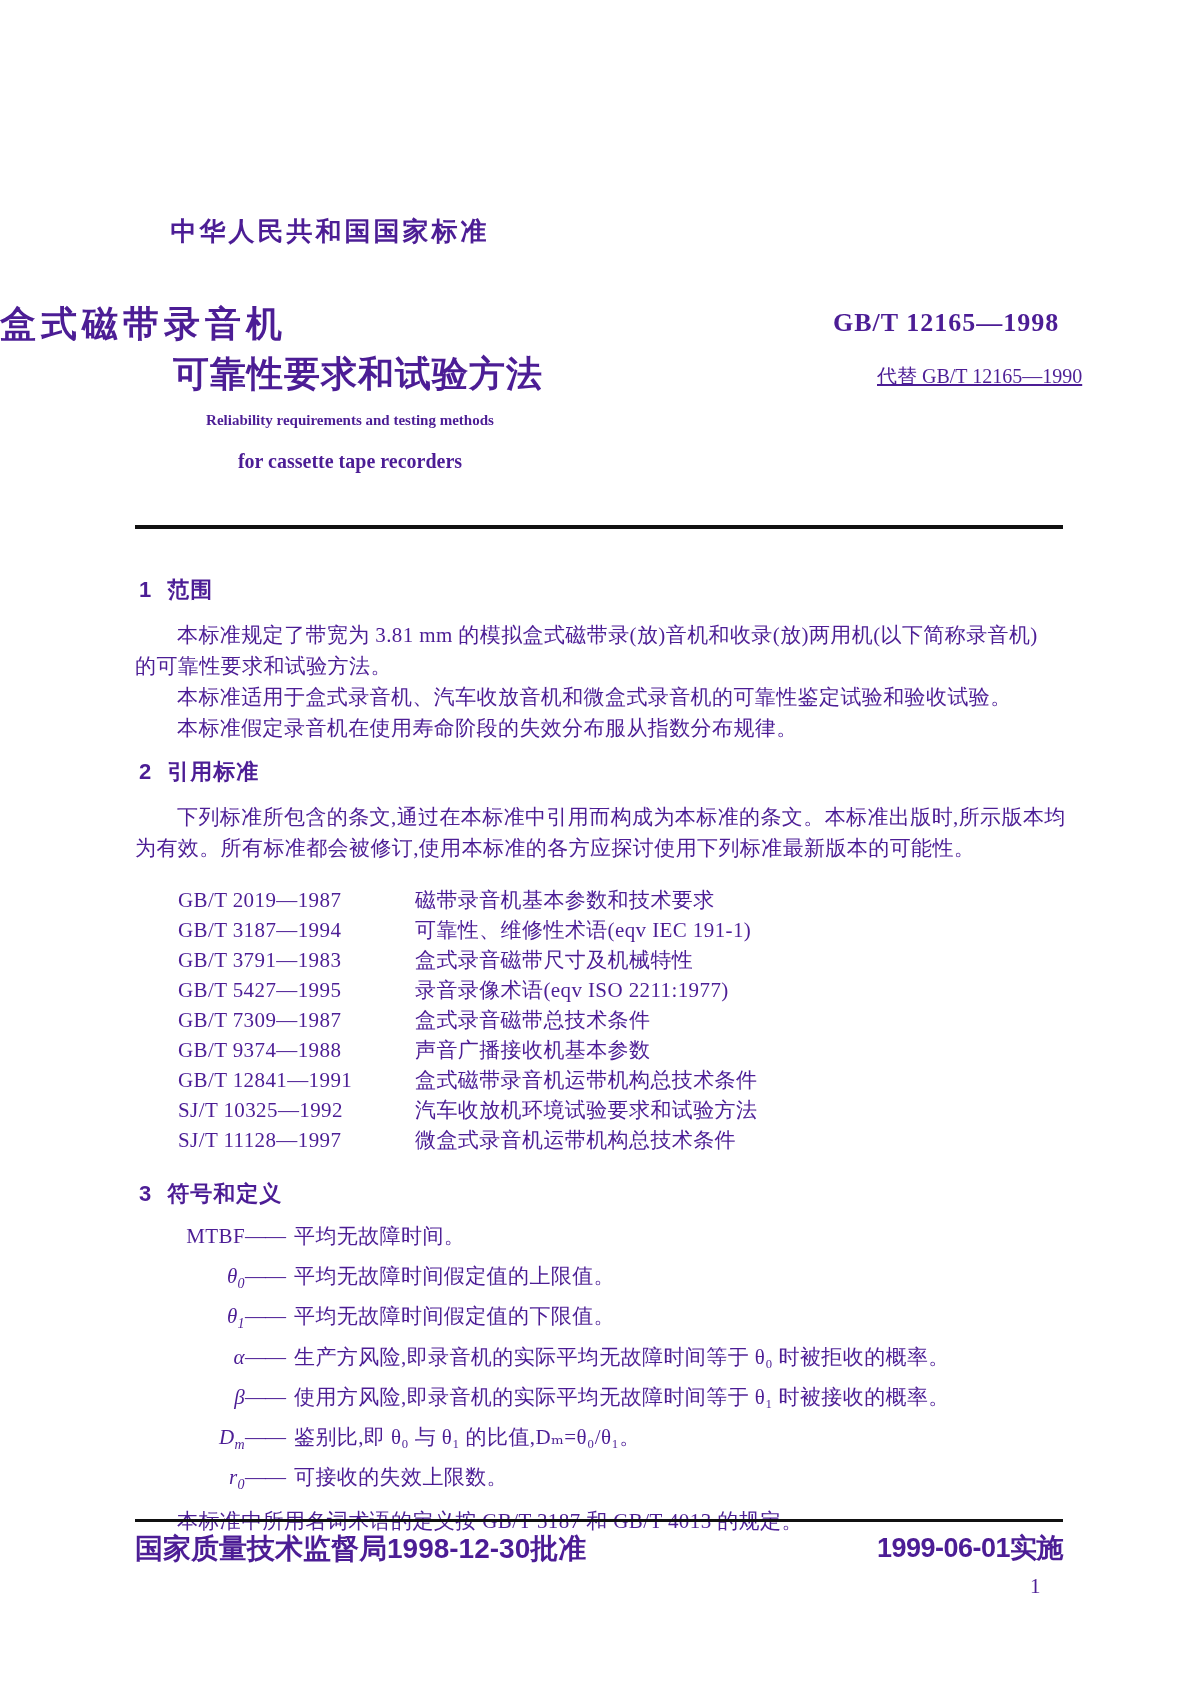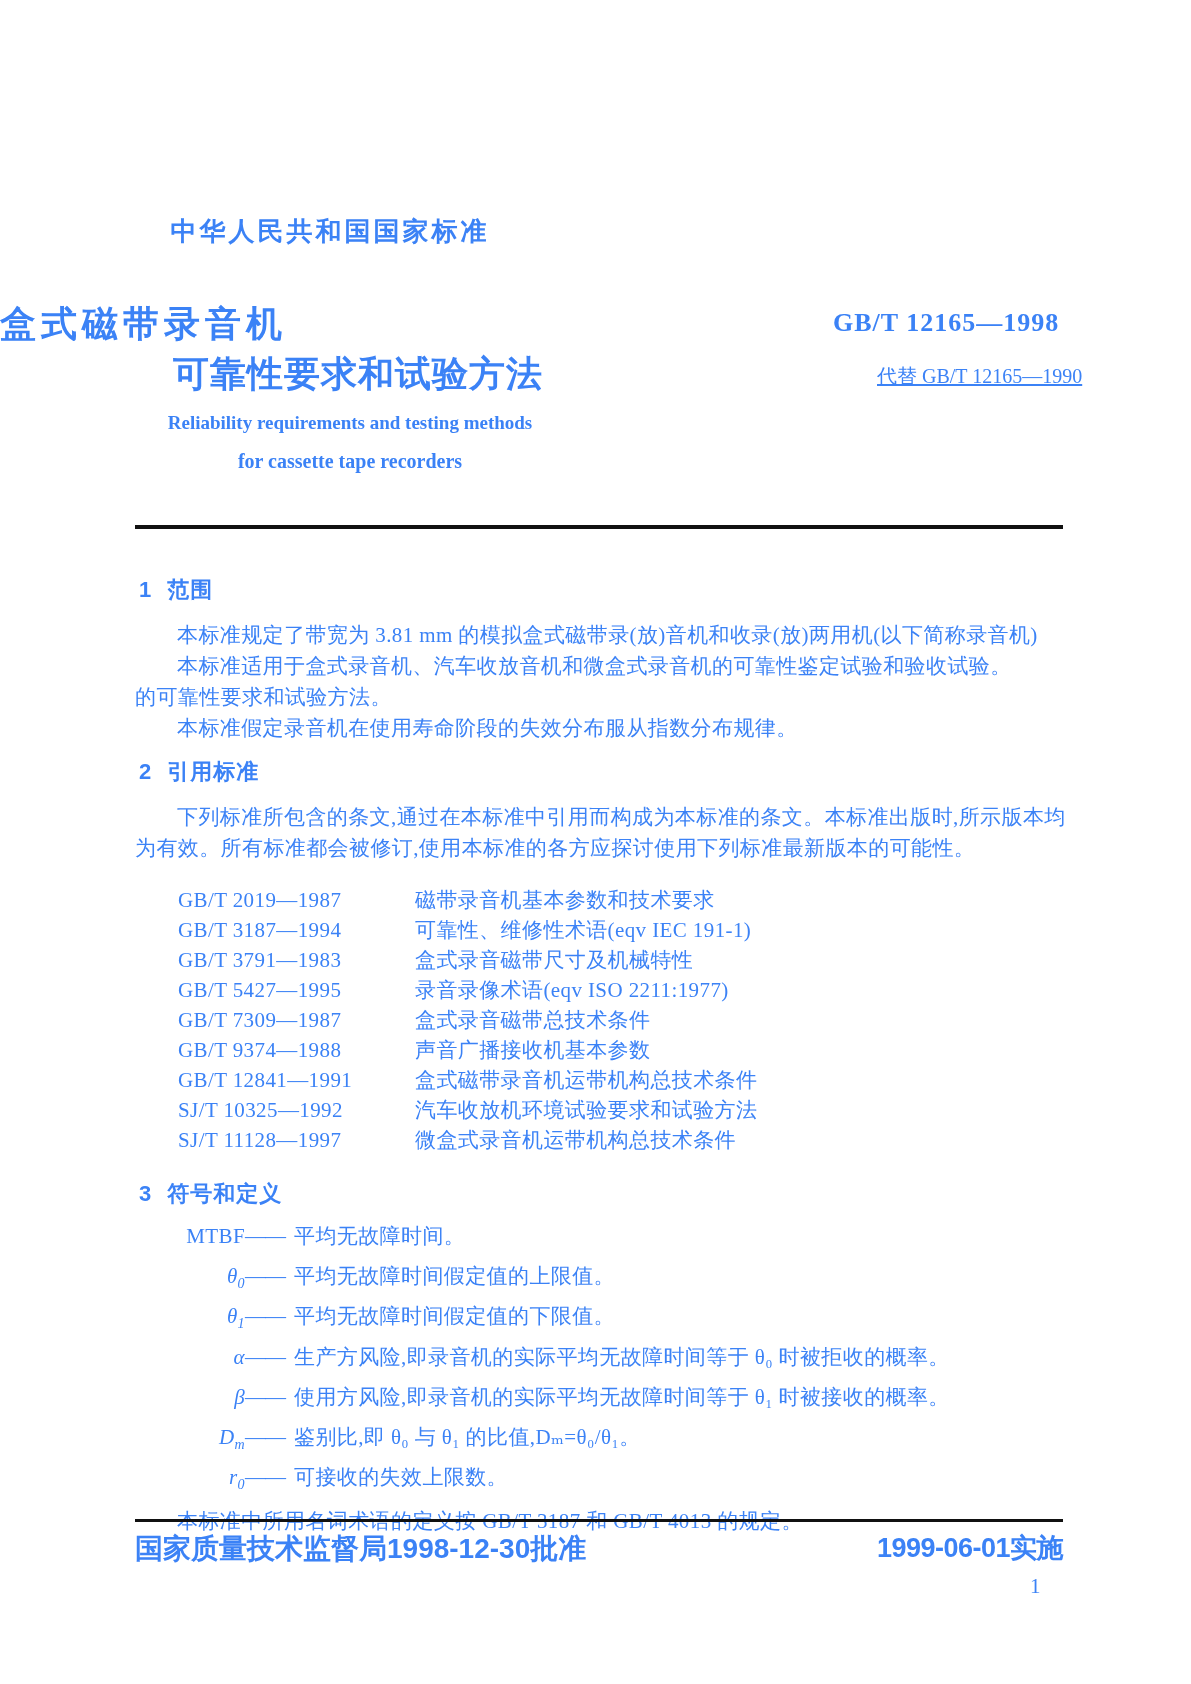--- a/index.html
+++ b/index.html
@@ -1,42 +1,42 @@
 <!DOCTYPE html>
 <html lang="zh"><head>
 <meta charset="utf-8">
 <style>
   html,body{margin:0;padding:0;background:#e8e8e8;}
   .page{
     position:relative;
     width:1191px;height:1684px;
     margin:0 auto;
     background:#ffffff;
-    color:#3b82f6;
+    color:#4c1d95;
     font-family:"Liberation Serif","DejaVu Serif",serif;
     overflow:hidden;
   }
   .std-label{
     position:absolute;left:0;top:214px;width:660px;text-align:center;
     font-family:"Liberation Sans","DejaVu Sans",sans-serif;
     font-weight:bold;font-size:26px;letter-spacing:3px;white-space:nowrap;
   }
   .cn-title-1{
     position:absolute;left:0;top:300px;width:700px;
     font-family:"Liberation Sans","DejaVu Sans",sans-serif;
     font-weight:bold;font-size:36px;letter-spacing:5px;white-space:nowrap;
   }
   .cn-title-2{
     position:absolute;left:0;top:350px;width:700px;text-align:center;
     font-family:"Liberation Sans","DejaVu Sans",sans-serif;
     font-weight:bold;font-size:36px;letter-spacing:1px;white-space:nowrap;padding-left:8px;
   }
   .en-title-1{
     position:absolute;left:0;top:412px;width:700px;text-align:center;
-    font-weight:bold;font-size:19px;white-space:nowrap;
+    font-weight:bold;font-size:15px;white-space:nowrap;
   }
   .en-title-2{
     position:absolute;left:0;top:450px;width:700px;text-align:center;
     font-weight:bold;font-size:20px;white-space:nowrap;
   }
   .std-number{
     position:absolute;left:833px;top:308px;
     font-weight:bold;font-size:26px;letter-spacing:1px;white-space:nowrap;
   }
   .std-replaces{
@@ -104,22 +104,22 @@
   <div class="std-replaces">代替 GB/T 12165—1990</div>
 
   <div class="rule-top"></div>
 
   <div class="main">
 
     <div class="sec-heading">
       <span class="sec-num">1</span><span>范围</span>
     </div>
     <div class="para-line indent">本标准规定了带宽为 3.81 mm 的模拟盒式磁带录(放)音机和收录(放)两用机(以下简称录音机)</div>
+    <div class="para-line">的可靠性要求和试验方法。</div>
     <div class="para-line indent">本标准适用于盒式录音机、汽车收放音机和微盒式录音机的可靠性鉴定试验和验收试验。</div>
-    <div class="para-line">的可靠性要求和试验方法。</div>
     <div class="para-line indent">本标准假定录音机在使用寿命阶段的失效分布服从指数分布规律。</div>
 
     <div class="sec-heading h2">
       <span class="sec-num">2</span><span>引用标准</span>
     </div>
     <div class="para-line indent">下列标准所包含的条文,通过在本标准中引用而构成为本标准的条文。本标准出版时,所示版本均</div>
     <div class="para-line">为有效。所有标准都会被修订,使用本标准的各方应探讨使用下列标准最新版本的可能性。</div>
 
     <div class="refs">
       <div class="ref-row"><span class="ref-code">GB/T 2019—1987</span><span class="ref-title">磁带录音机基本参数和技术要求</span></div>

